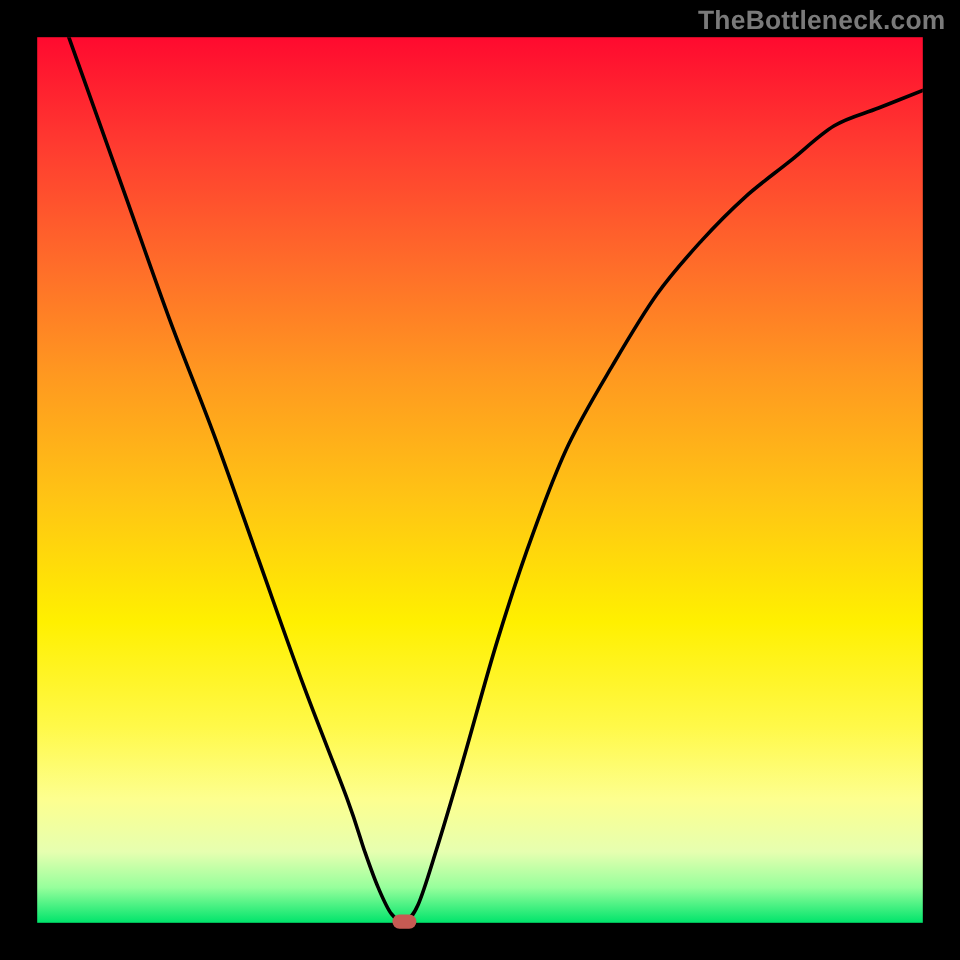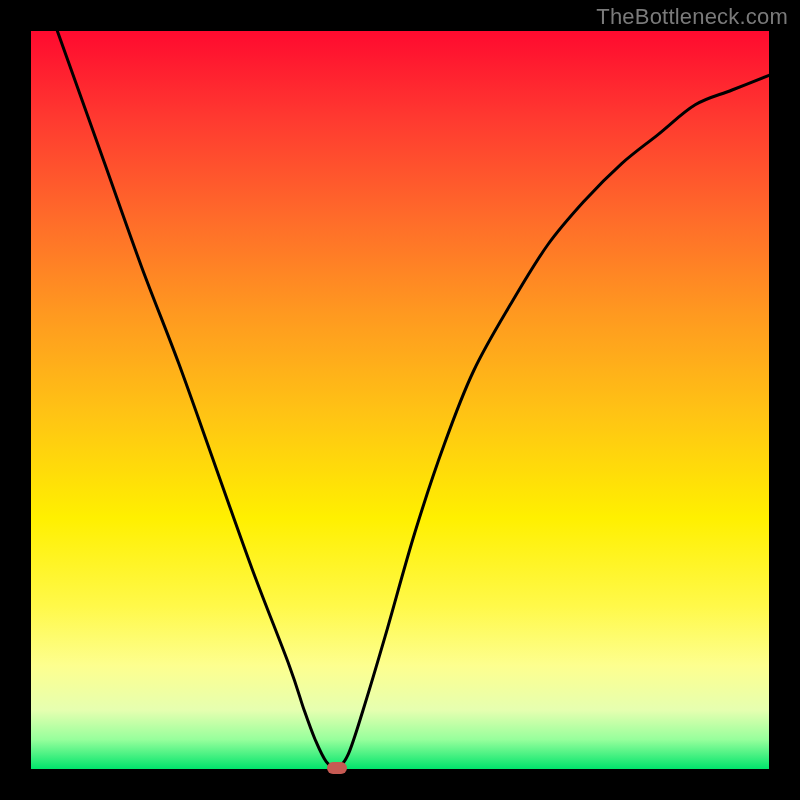--- a/index.html
+++ b/index.html
@@ -2,20 +2,21 @@
 <html><head>
 <meta charset="utf-8">
 <style>
   * { margin: 0; padding: 0; box-sizing: border-box; }
   html, body { width: 800px; height: 800px; overflow: hidden; background: #000; }
   .frame {
     position: relative;
     width: 800px;
     height: 800px;
     background: #000;
+    font-weight: bold;
   }
   .watermark {
     position: absolute;
     top: 4px;
     right: 12px;
     font-family: Arial, Helvetica, sans-serif;
     font-size: 22px;
     color: #7a7a7a;
     letter-spacing: 0.2px;
     z-index: 10;

